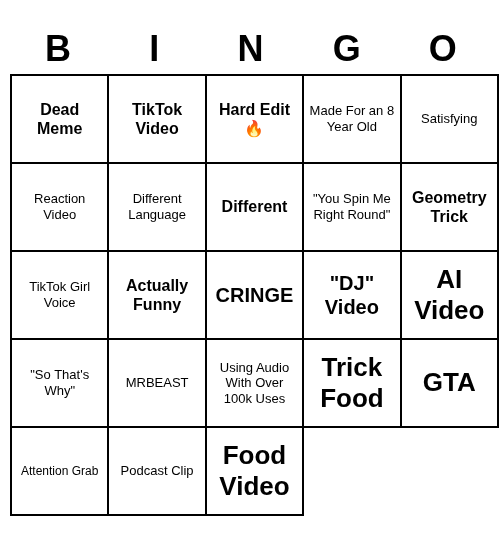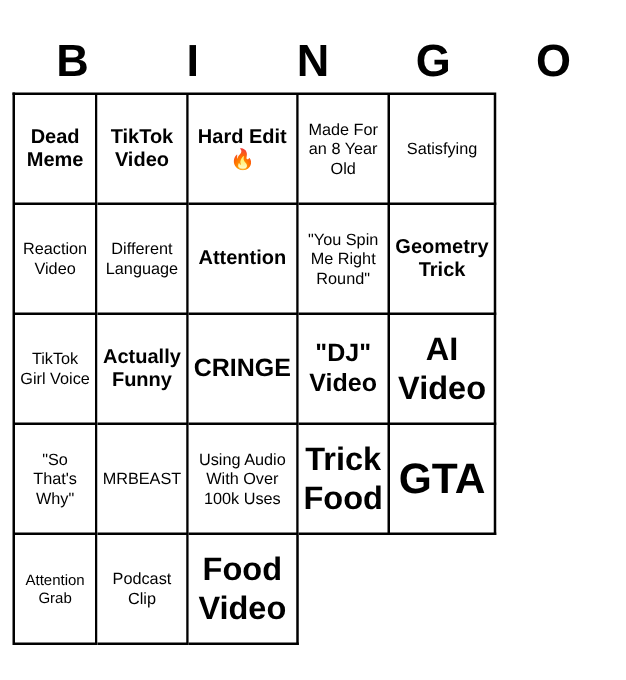--- a/index.html
+++ b/index.html
@@ -27,21 +27,21 @@
       color: #000;
       width: 90px;
       text-align: center;
     }
     .bingo-grid {
       display: grid;
       grid-template-columns: repeat(5, 1fr);
       grid-template-rows: repeat(5, 1fr);
       border-left: 2px solid #000;
       border-top: 2px solid #000;
-      width: 387px;
+      width: 489px;
     }
     .bingo-cell {
       border-right: 2px solid #000;
       border-bottom: 2px solid #000;
       display: flex;
       align-items: center;
       justify-content: center;
       text-align: center;
       padding: 4px;
       min-height: 88px;
@@ -64,30 +64,30 @@
     <span>O</span>
   </div>
   <div class="bingo-grid" id="bingo-grid">
   <div class="bingo-cell" style="font-size: 16px; font-weight: bold;">Dead Meme</div>
       <div class="bingo-cell" style="font-size: 16px; font-weight: bold;">TikTok Video</div>
       <div class="bingo-cell" style="font-size: 16px; font-weight: bold;">Hard Edit🔥</div>
       <div class="bingo-cell" style="font-size: 13px;">Made For an 8 Year Old</div>
       <div class="bingo-cell" style="font-size: 13px;">Satisfying</div>
       <div class="bingo-cell" style="font-size: 13px;">Reaction Video</div>
       <div class="bingo-cell" style="font-size: 13px;">Different Language</div>
-      <div class="bingo-cell" style="font-size: 16px; font-weight: bold;">Attention</div>
+      <div class="bingo-cell" style="font-size: 16px; font-weight: bold;">Different</div>
       <div class="bingo-cell" style="font-size: 13px;">"You Spin Me Right Round"</div>
       <div class="bingo-cell" style="font-size: 16px; font-weight: bold;">Geometry Trick</div>
       <div class="bingo-cell" style="font-size: 13px;">TikTok Girl Voice</div>
       <div class="bingo-cell" style="font-size: 16px; font-weight: bold;">Actually Funny</div>
       <div class="bingo-cell" style="font-size: 20px; font-weight: bold;">CRINGE</div>
       <div class="bingo-cell" style="font-size: 20px; font-weight: bold;">"DJ" Video</div>
       <div class="bingo-cell" style="font-size: 26px; font-weight: bold;">AI Video</div>
       <div class="bingo-cell" style="font-size: 13px;">"So That's Why"</div>
       <div class="bingo-cell" style="font-size: 13px; text-align: center;">MRBEAST</div>
       <div class="bingo-cell" style="font-size: 13px;">Using Audio With Over 100k Uses</div>
       <div class="bingo-cell" style="font-size: 26px; font-weight: bold;">Trick Food</div>
-      <div class="bingo-cell" style="font-size: 34px; font-weight: bold;">GTA</div>
+      <div class="bingo-cell" style="font-size: 26px; font-weight: bold;">GTA</div>
       <div class="bingo-cell" style="font-size: 12px;">Attention Grab</div>
       <div class="bingo-cell" style="font-size: 13px;">Podcast Clip</div>
       <div class="bingo-cell" style="font-size: 26px; font-weight: bold;">Food Video</div>
     </div>
 </div>
 
 </body></html>

